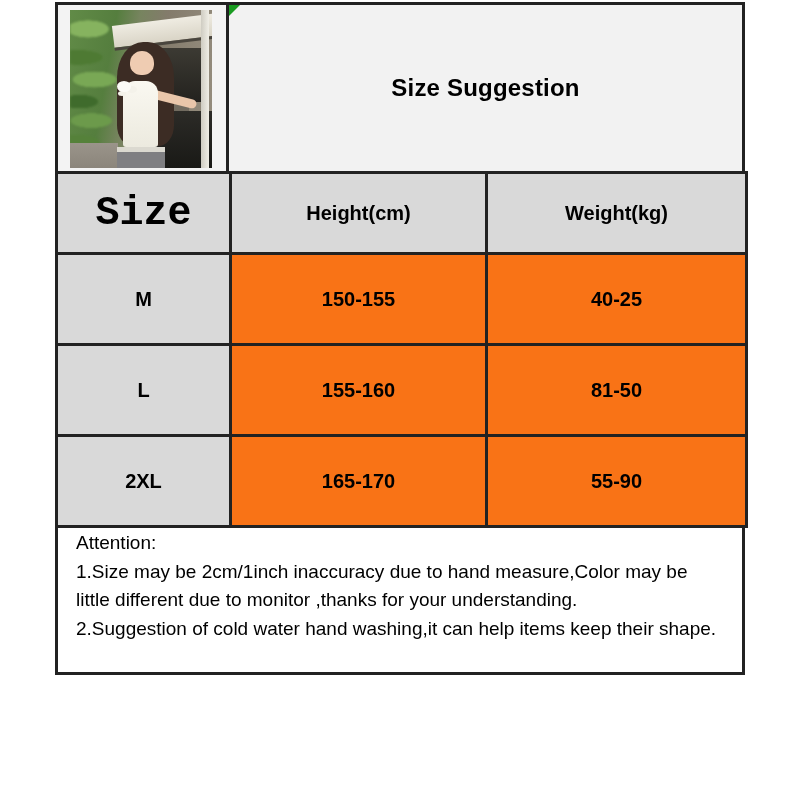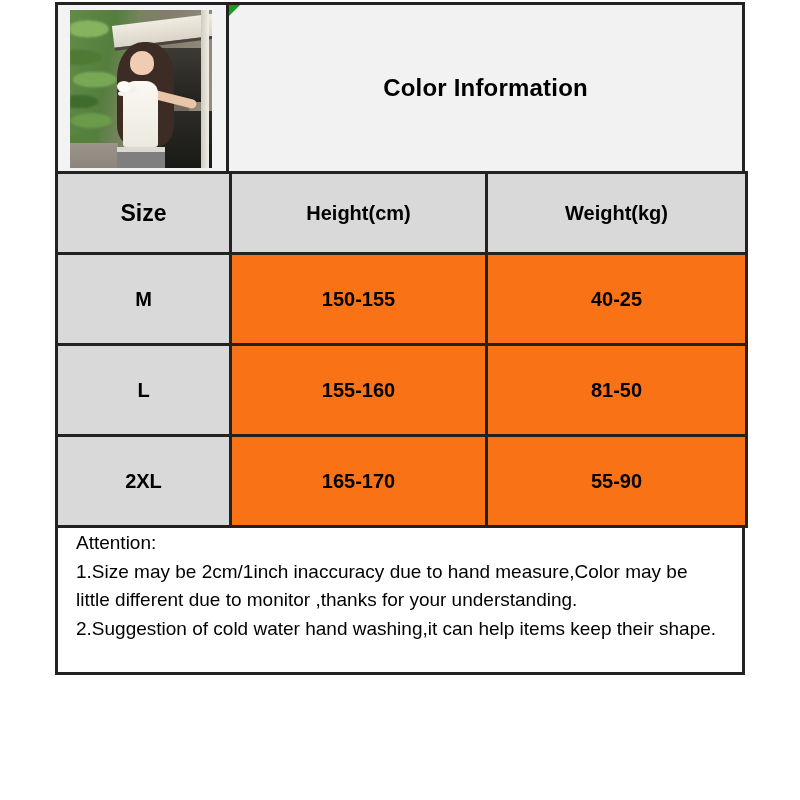--- a/index.html
+++ b/index.html
@@ -59,21 +59,21 @@
             box-shadow:8px 3px 0 -2px #f4f2ea, -2px 7px 0 -3px #f4f2ea; }
   .ph-skirt { position:absolute; left:33%; bottom:0; width:34%; height:13%;
               background:#7f7f82; border-top:5px solid #dbd9d0; }
 
   
   table.size-table { width:690px; border-collapse:collapse; table-layout:fixed;
                      margin-top:-3px; background:#f2f2f2; }
   .size-table td { border:3px solid #222222; text-align:center; vertical-align:middle;
                    font-weight:bold; overflow:hidden; }
   .size-table tr.hdr td { background:#d9d9d9; height:81px; }
-  .size-table td.size-hdr { font-size:23px; }
+  .size-table td.size-hdr { font-size:40px;font-family:Liberation Mono, monospace; }
   .size-table td.col-hdr { font-size:20px; }
   .size-table tr.row td { height:91px; font-size:20px; }
   .size-table tr.row td.lbl { background:#d9d9d9; }
   .size-table tr.row td.val { background:#f97316; }
 
   
   .attention { margin-top:-3px; border:3px solid #222222; background:#ffffff;
                height:150px; padding:1px 18px; font-size:19px; line-height:28.5px; }
 </style>
 </head>
@@ -94,21 +94,21 @@
         <div class="ph-hair"></div>
         <div class="ph-arm"></div>
         <div class="ph-face"></div>
         <div class="ph-top"></div>
         <div class="ph-bow"></div>
         <div class="ph-skirt"></div>
       </div>
     </div>
     <div class="title-cell">
       <div class="corner-marker"></div>
-      <span class="title-text">Color Information</span>
+      <span class="title-text">Size Suggestion</span>
     </div>
   </div>
 
   <table class="size-table">
     <colgroup>
         <col style="width:174px">
         <col style="width:256px">
         <col style="width:260px">
       </colgroup>
     <tbody>

